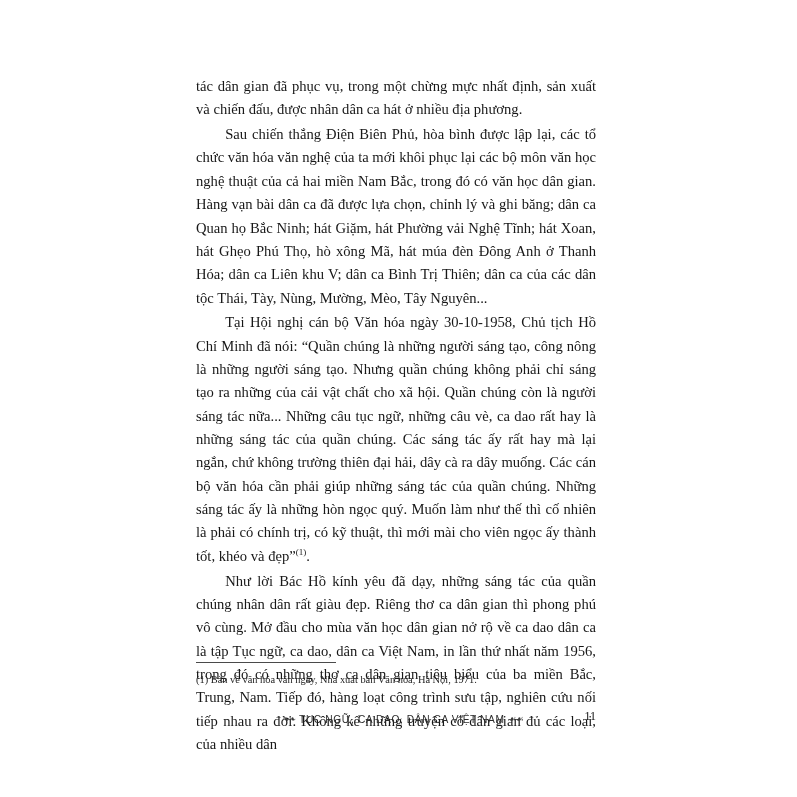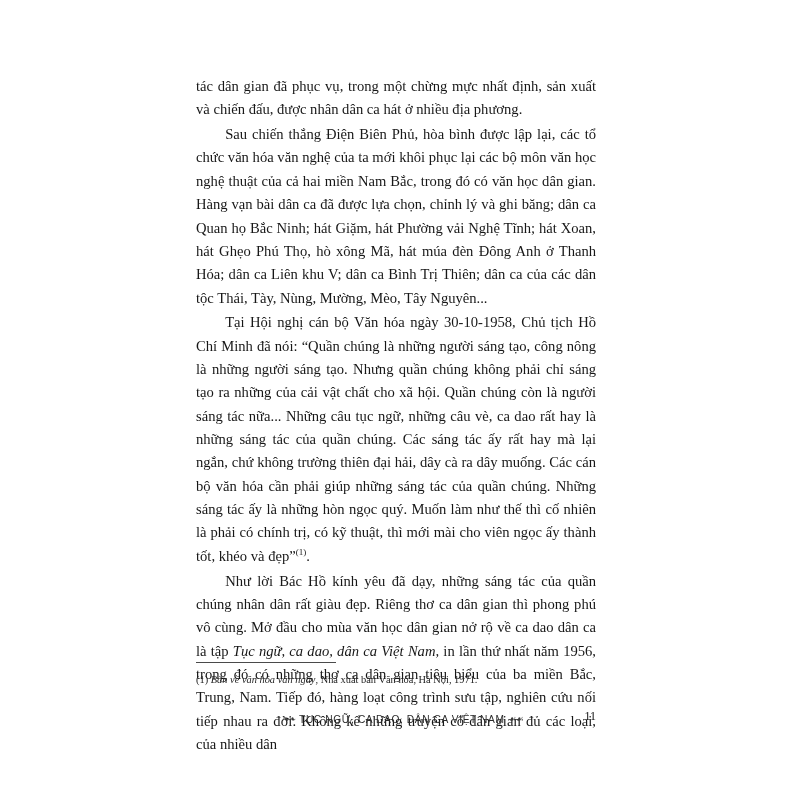--- a/index.html
+++ b/index.html
@@ -31,21 +31,20 @@
     font-size: 14.6px;
     line-height: 1.60;
     text-align: justify;
     text-justify: inter-word;
     color: #171717;
   }
   .para.indent {
     text-indent: 2.0em;
   }
   .it {
-    font-style: italic;
   }
   sup {
     font-size: 0.62em;
     vertical-align: super;
     line-height: 0;
   }
   .footnote-area {
     position: absolute;
     left: 196px;
     top: 662px;

